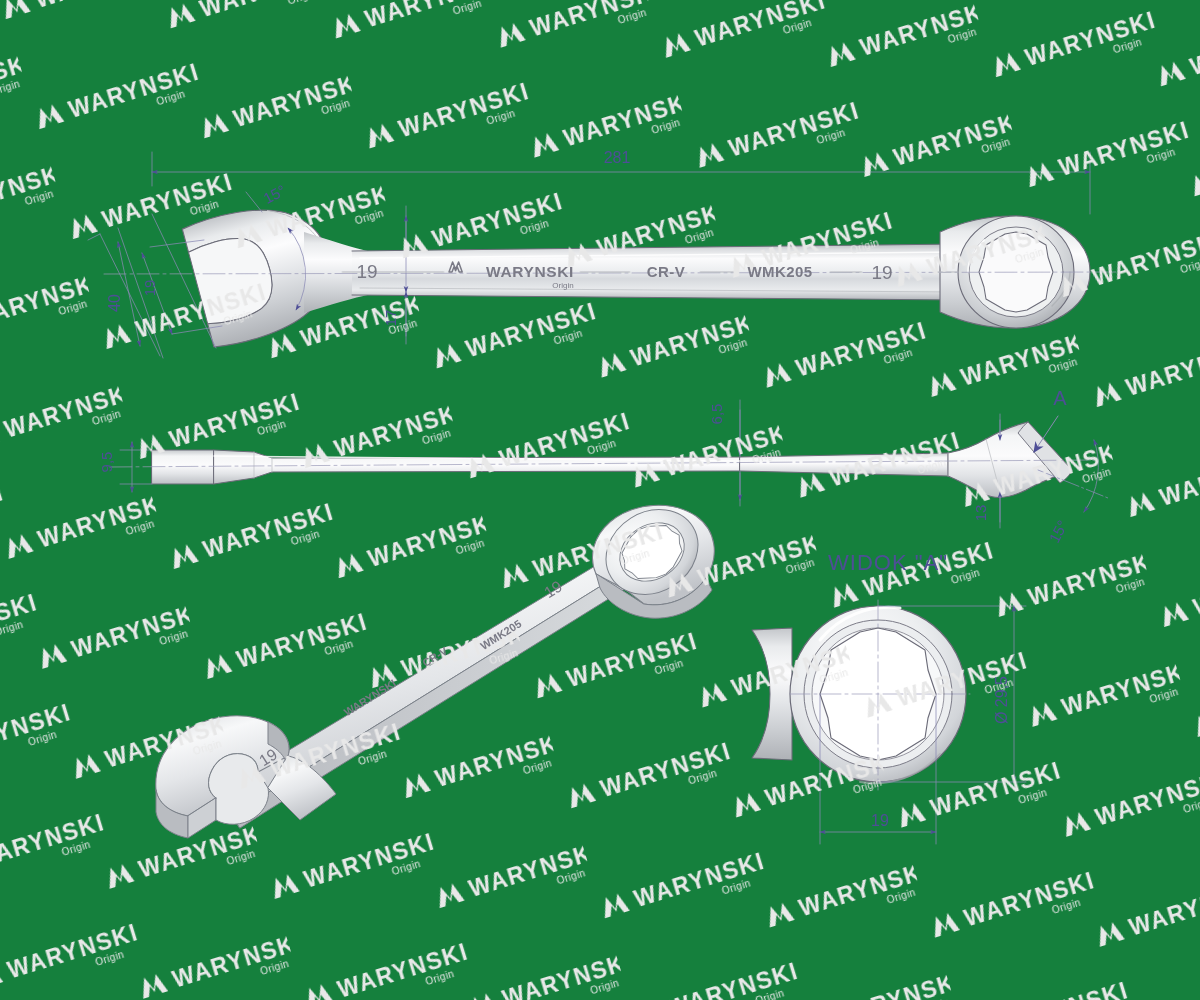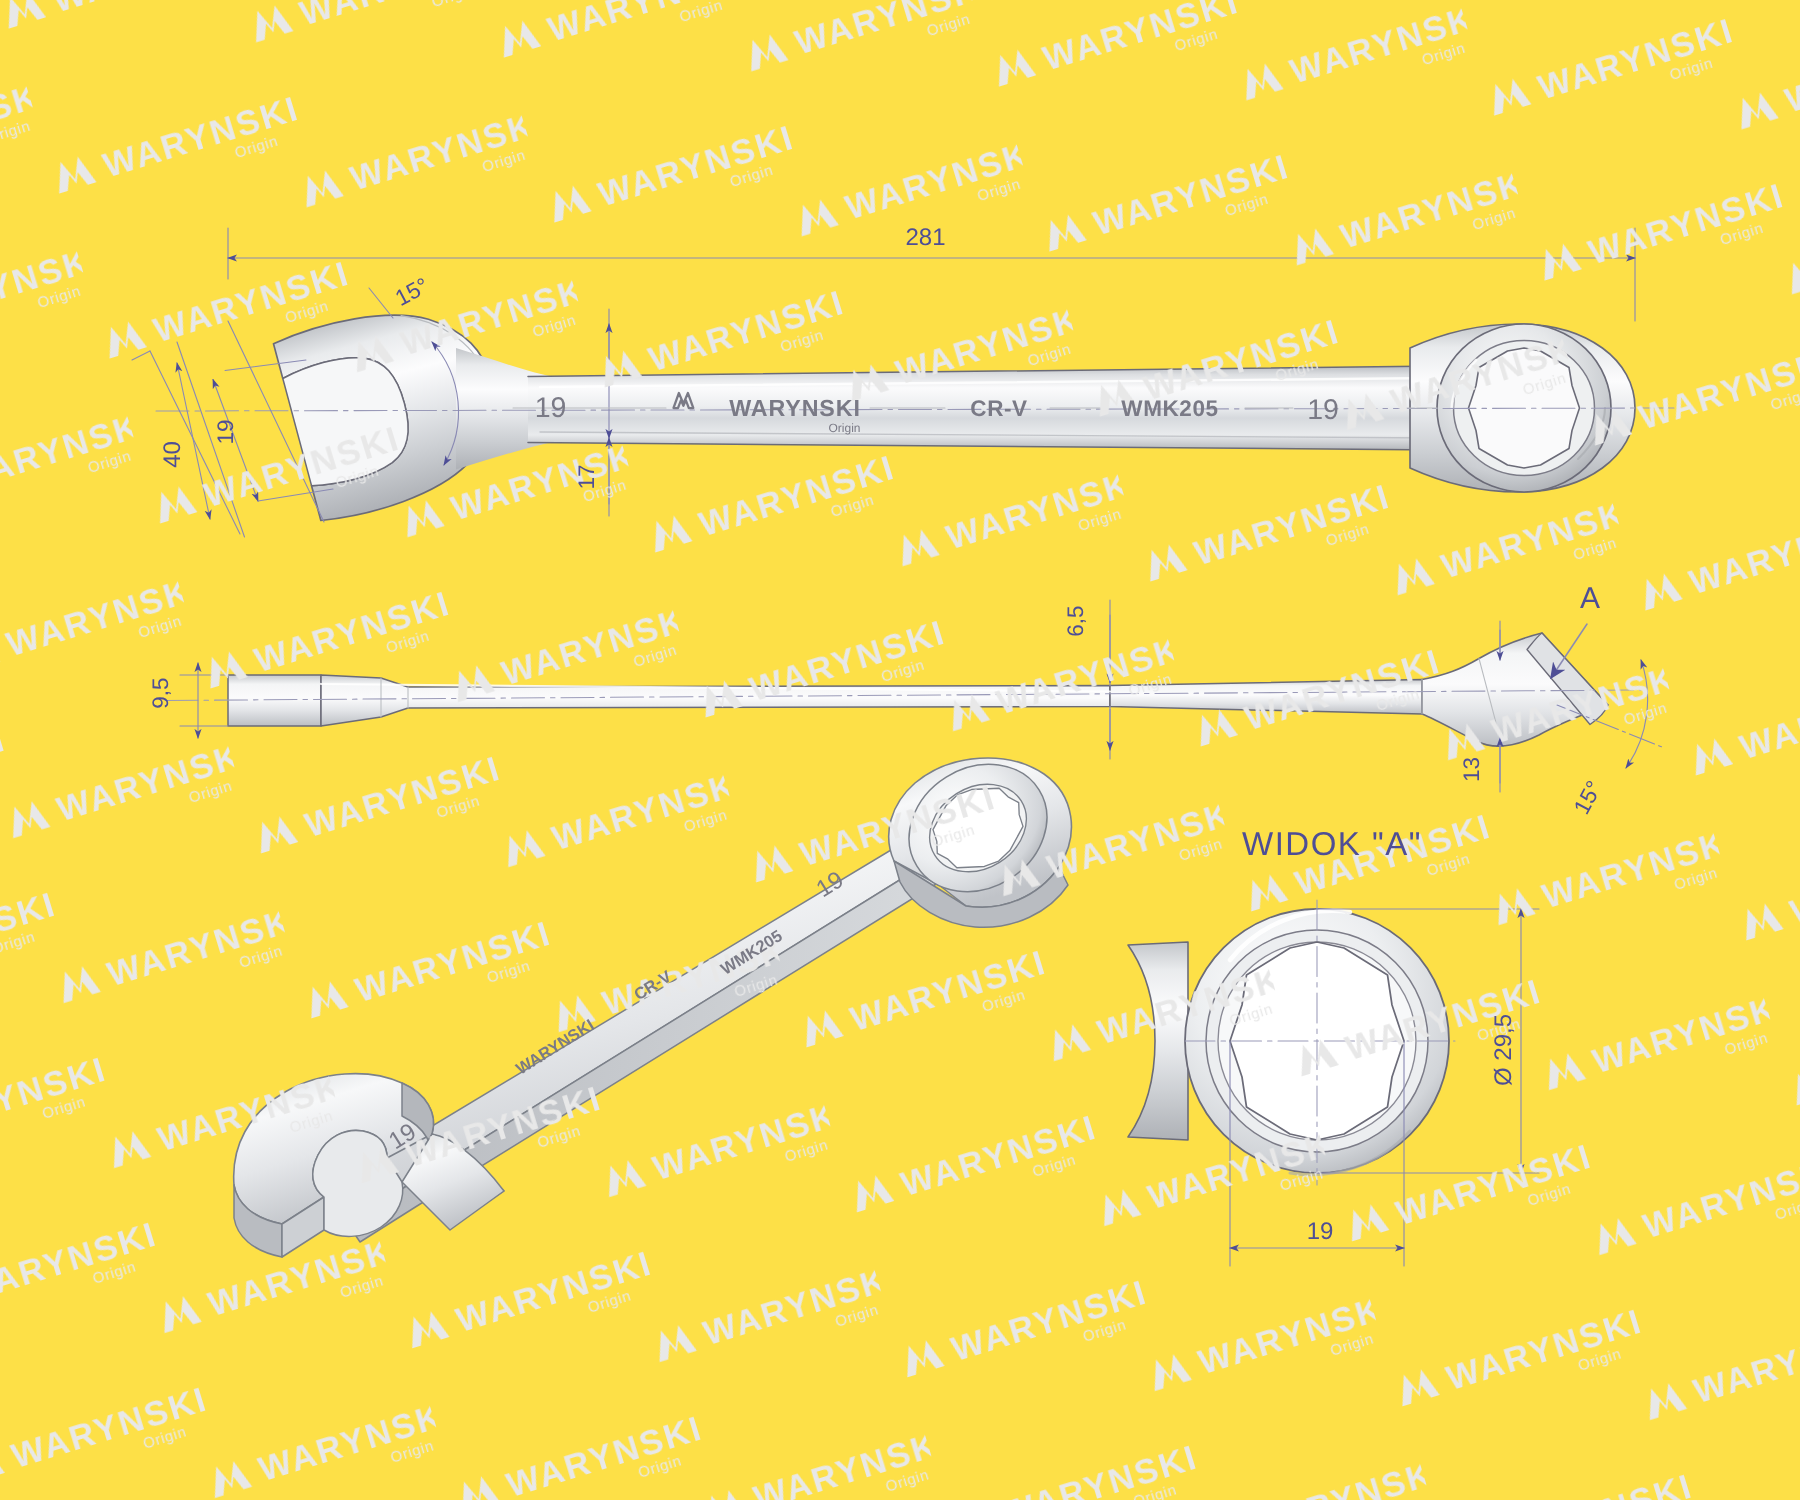--- a/index.html
+++ b/index.html
@@ -8,21 +8,21 @@
     padding: 0;
     background: #ffffff;
   }
   body {
     font-family: "Liberation Sans", sans-serif;
   }
   #sheet {
     position: relative;
     width: 1200px;
     height: 1000px;
-    background: #fde047;
+    background: #15803d;
     overflow: hidden;
   }
   #watermark-layer {
     position: absolute;
     left: 0; top: 0;
     width: 1200px;
     height: 1000px;
     pointer-events: none;
     z-index: 5;
   }

